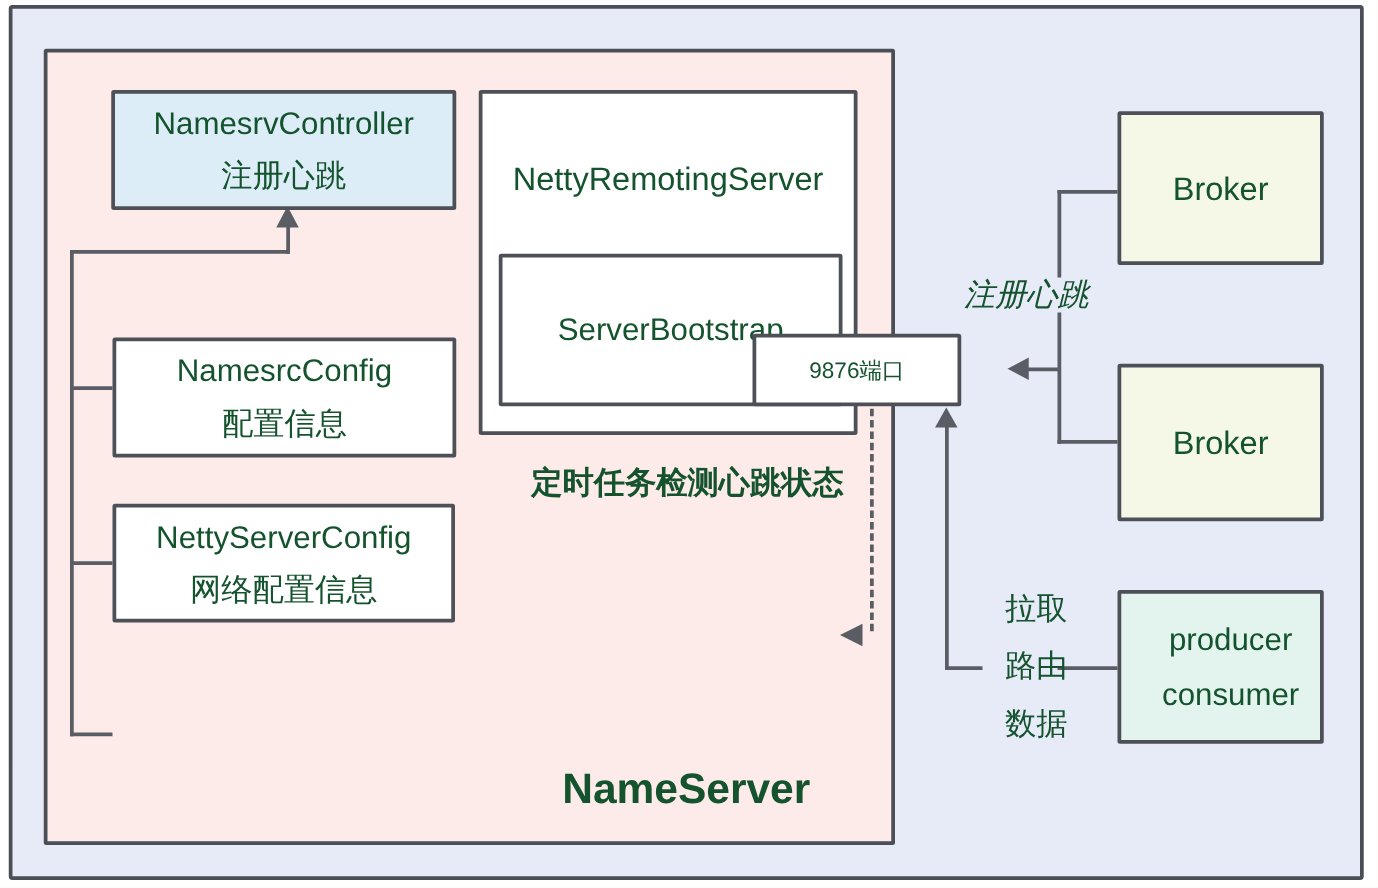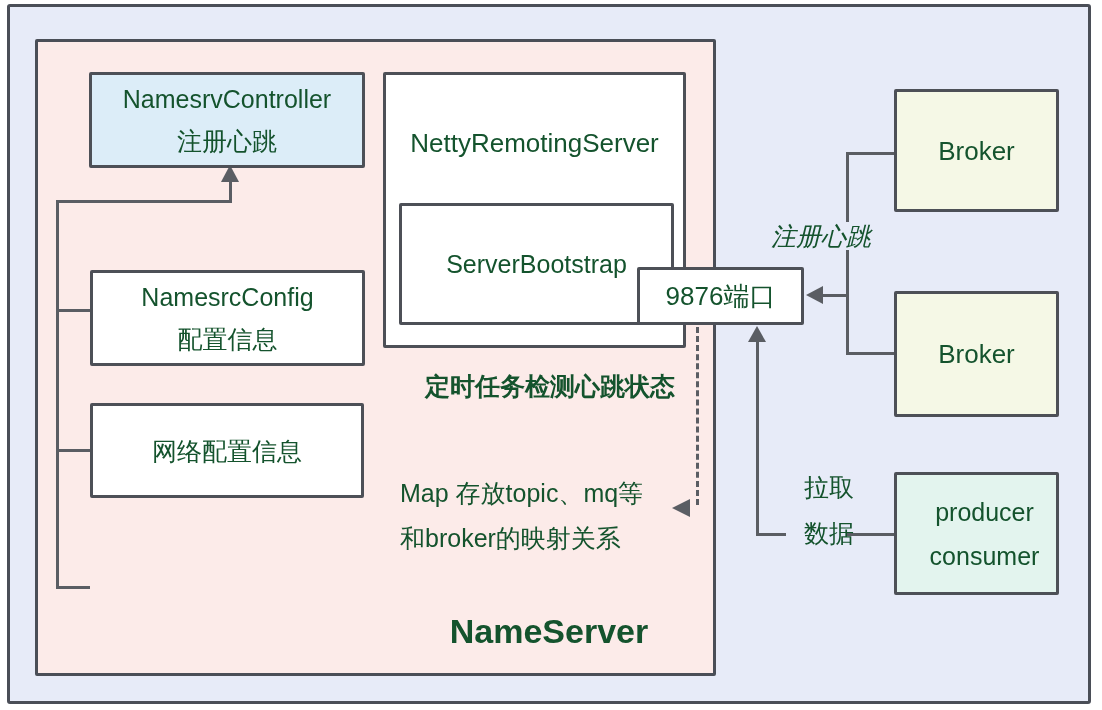--- a/index.html
+++ b/index.html
@@ -19,21 +19,21 @@
     font-size:25px;line-height:28px;text-align:center;z-index:3;}
   .node .nl{white-space:nowrap;}
   .blue{background:#dcedf8;}
   .yellow{background:#f5f8e6;}
   .mint{background:#e3f4ee;padding-left:16px;}
   
   .n-ctrl{left:89px;top:72px;width:276px;height:96px;}
   .n-nrs{left:383px;top:72px;width:303px;height:276px;justify-content:flex-start;}
   .n-nrs .nrs-title{margin-top:54px;font-size:26px;}
   .n-boot{left:399px;top:203px;width:275px;height:122px;gap:20px;}
-  .n-port{left:637px;top:267px;width:167px;height:58px;z-index:6;font-size:26px;}
+  .n-port{left:602px;top:267px;width:167px;height:58px;z-index:6;font-size:18px;}
   .n-cfg1{left:90px;top:270px;width:275px;height:96px;}
   .n-cfg2{left:90px;top:403px;width:274px;height:95px;}
   .n-rim{left:90px;top:542px;width:274px;height:95px;}
   .n-broker1{left:894px;top:89px;width:165px;height:123px;font-size:26px;}
   .n-broker2{left:894px;top:291px;width:165px;height:126px;font-size:26px;}
   .n-pc{left:894px;top:472px;width:165px;height:123px;gap:16px;}
   
   .ln{background:#5a5d63;z-index:2;}
   .trunk-v{left:56px;top:200px;width:3px;height:389px;}
   .trunk-h{left:56px;top:200px;width:176px;height:3px;}
@@ -116,46 +116,44 @@
   <div class="abs node n-port">
     <div class="nl">9876端口</div>
   </div>
 
   <div class="abs node n-cfg1">
     <div class="nl">NamesrcConfig</div>
     <div class="nl">配置信息</div>
   </div>
 
   <div class="abs node n-cfg2">
+    <div class="nl">NettyServerConfig</div>
     <div class="nl">网络配置信息</div>
   </div>
 
 
   <div class="abs node yellow n-broker1">
     <div class="nl">Broker</div>
   </div>
 
   <div class="abs node yellow n-broker2">
     <div class="nl">Broker</div>
   </div>
 
   <div class="abs node mint n-pc">
     <div class="nl">producer</div>
     <div class="nl">consumer</div>
   </div>
 
   <div class="abs lbl heartbeat-check">定时任务检测心跳状态</div>
 
-  <div class="abs lbl map-note">
-    <div>Map 存放topic、mq等</div>
-    <div>和broker的映射关系</div>
-  </div>
 
   <div class="abs lbl nameserver-label">NameServer</div>
 
   <div class="abs lbl register-heartbeat">注册心跳</div>
 
   <div class="abs lbl pull-route">
     <div>拉取</div>
+    <div>路由</div>
     <div>数据</div>
   </div>
 
 </div>
 
 </body></html>

